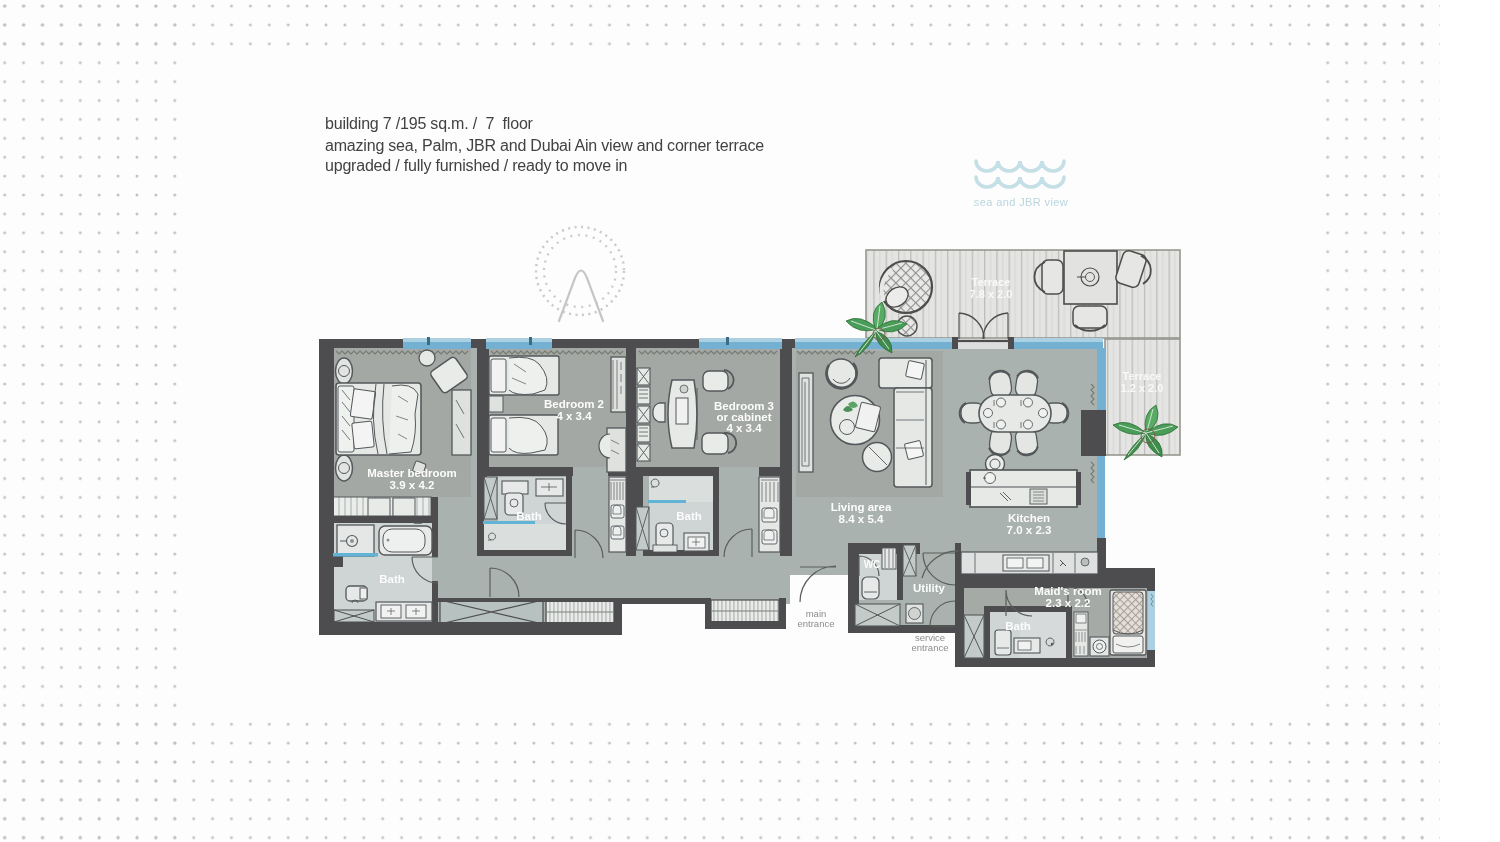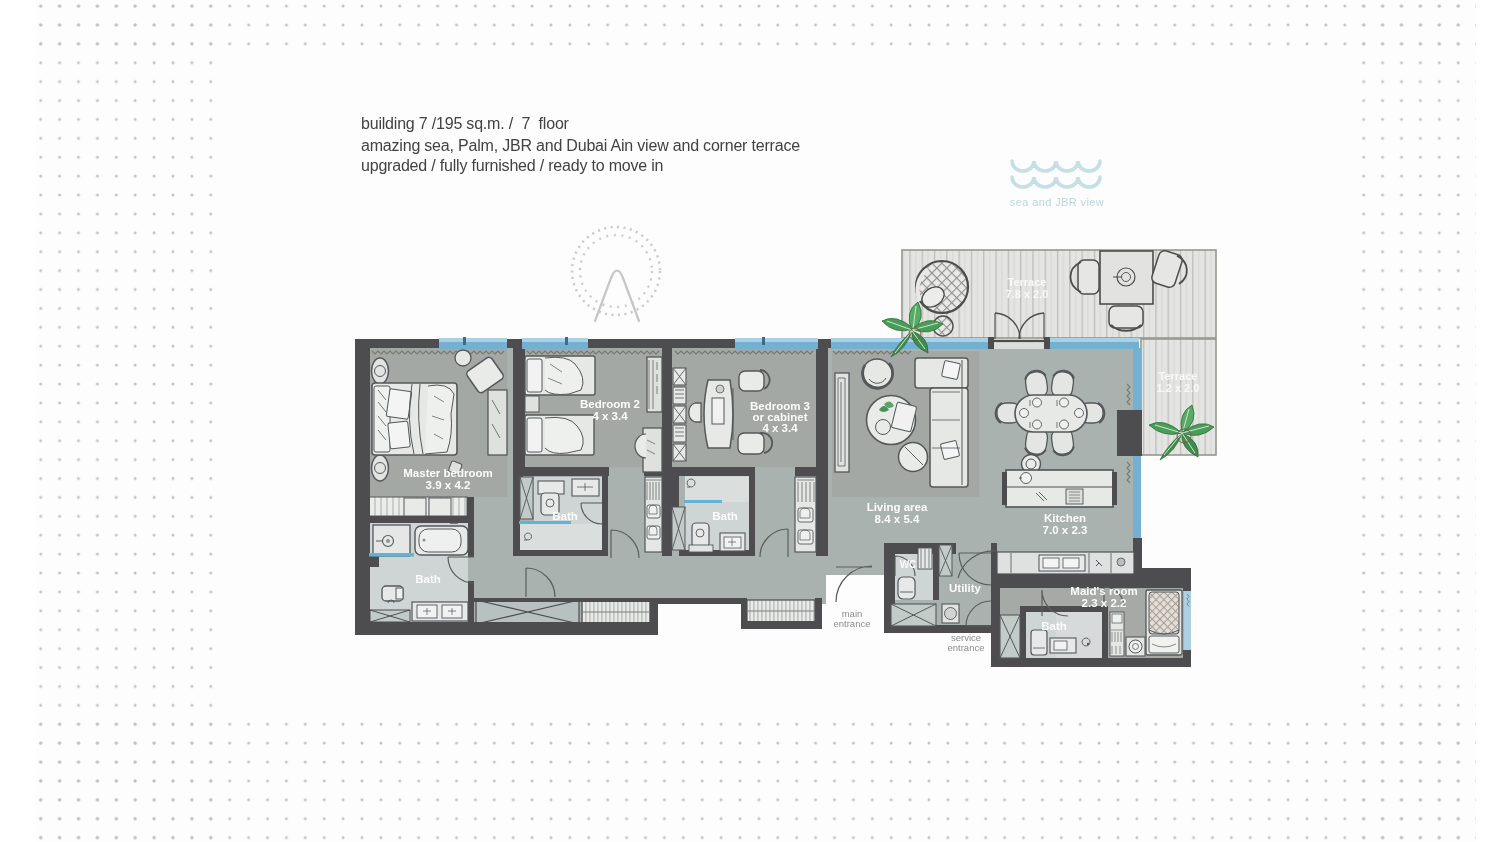--- a/index.html
+++ b/index.html
@@ -1,16 +1,16 @@
 <!DOCTYPE html>
 <html><head>
 <meta charset="utf-8">
 <style>
   html,body{margin:0;padding:0;background:#fff;}
-  #page{position:relative;width:1440px;height:842px;overflow:hidden;font-family:"Liberation Sans",sans-serif;padding-left:36px;}
+  #page{position:relative;width:1440px;height:842px;overflow:hidden;font-family:"Liberation Sans",sans-serif;}
   svg{display:block;}
 </style>
 </head>
 <body>
 <div id="page">
 <svg width="1500" height="842" viewBox="0 0 1500 842" xmlns="http://www.w3.org/2000/svg">
 <defs>
   <pattern id="dots" width="18.9" height="18.9" patternUnits="userSpaceOnUse" x="2.7" y="4">
     <circle cx="2" cy="2" r="1.5" fill="#c2c2c2"></circle>
   </pattern>

